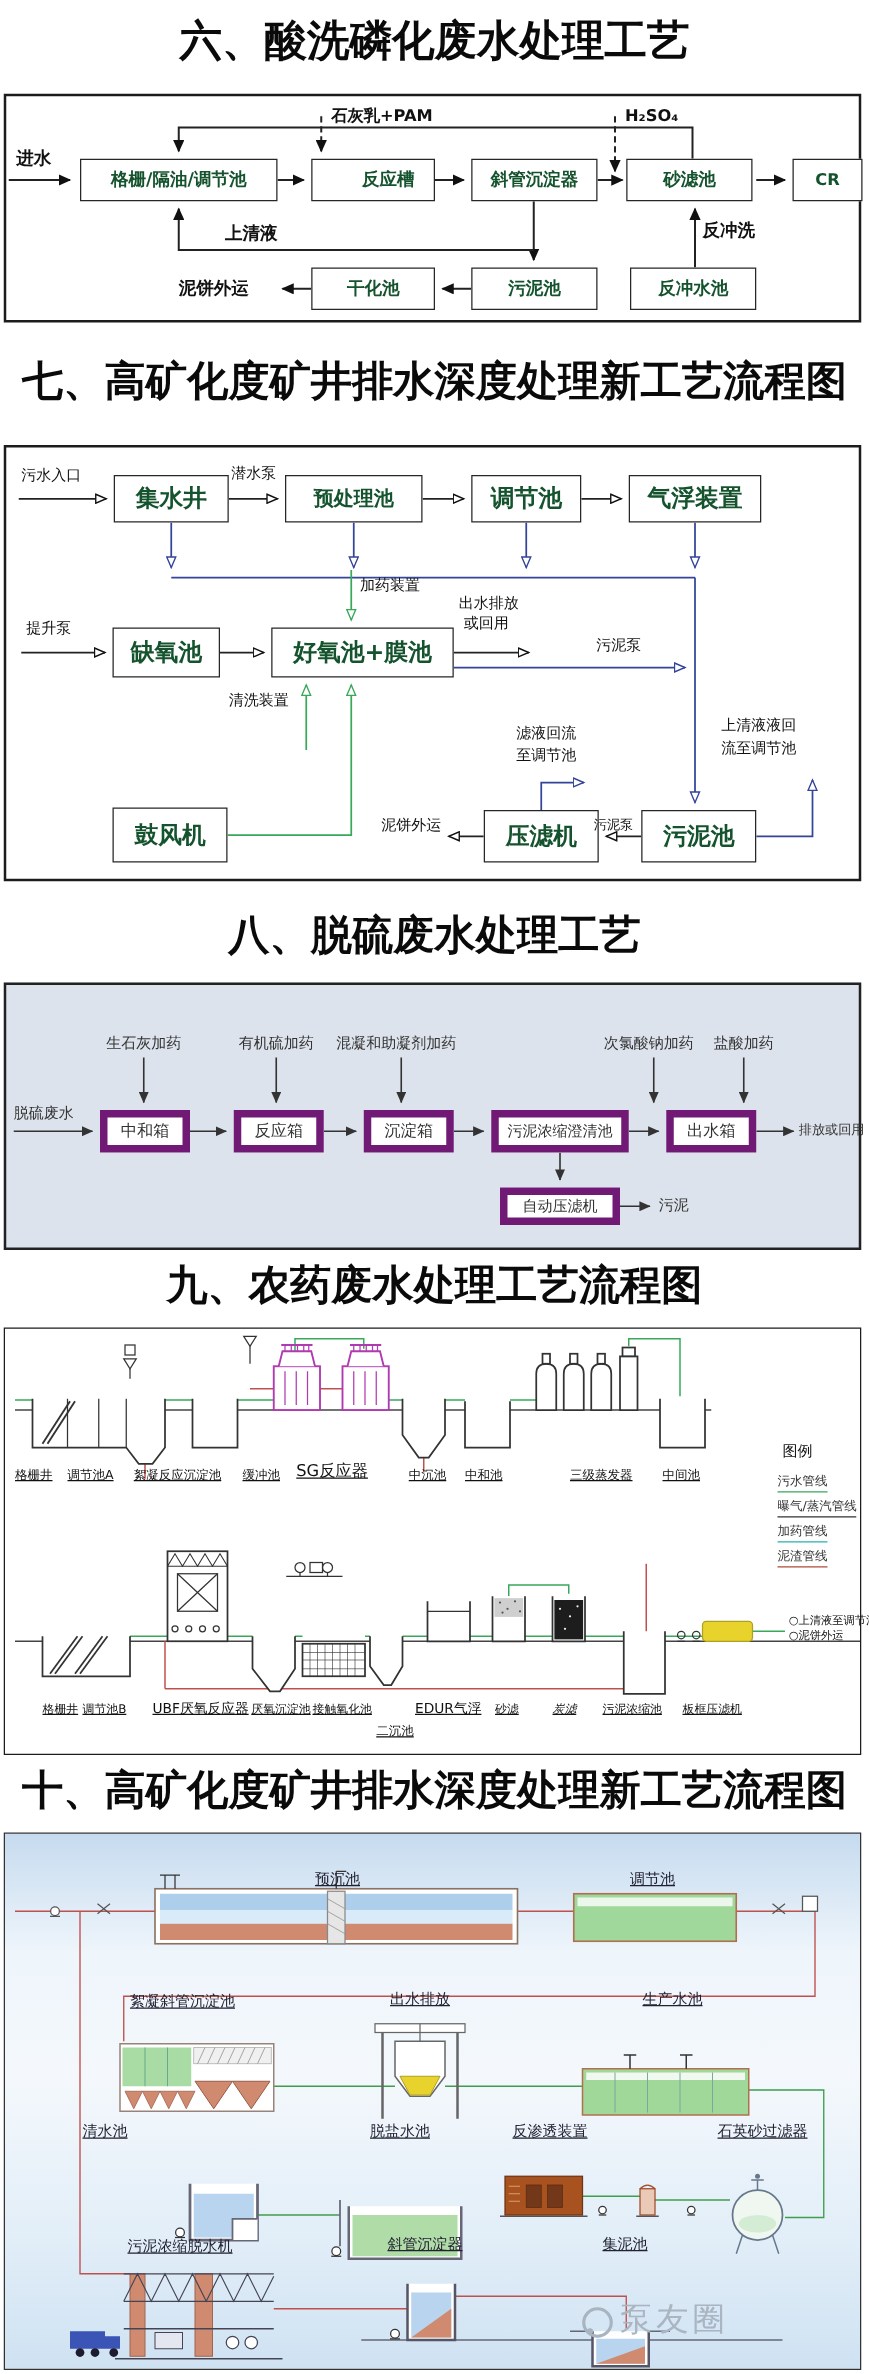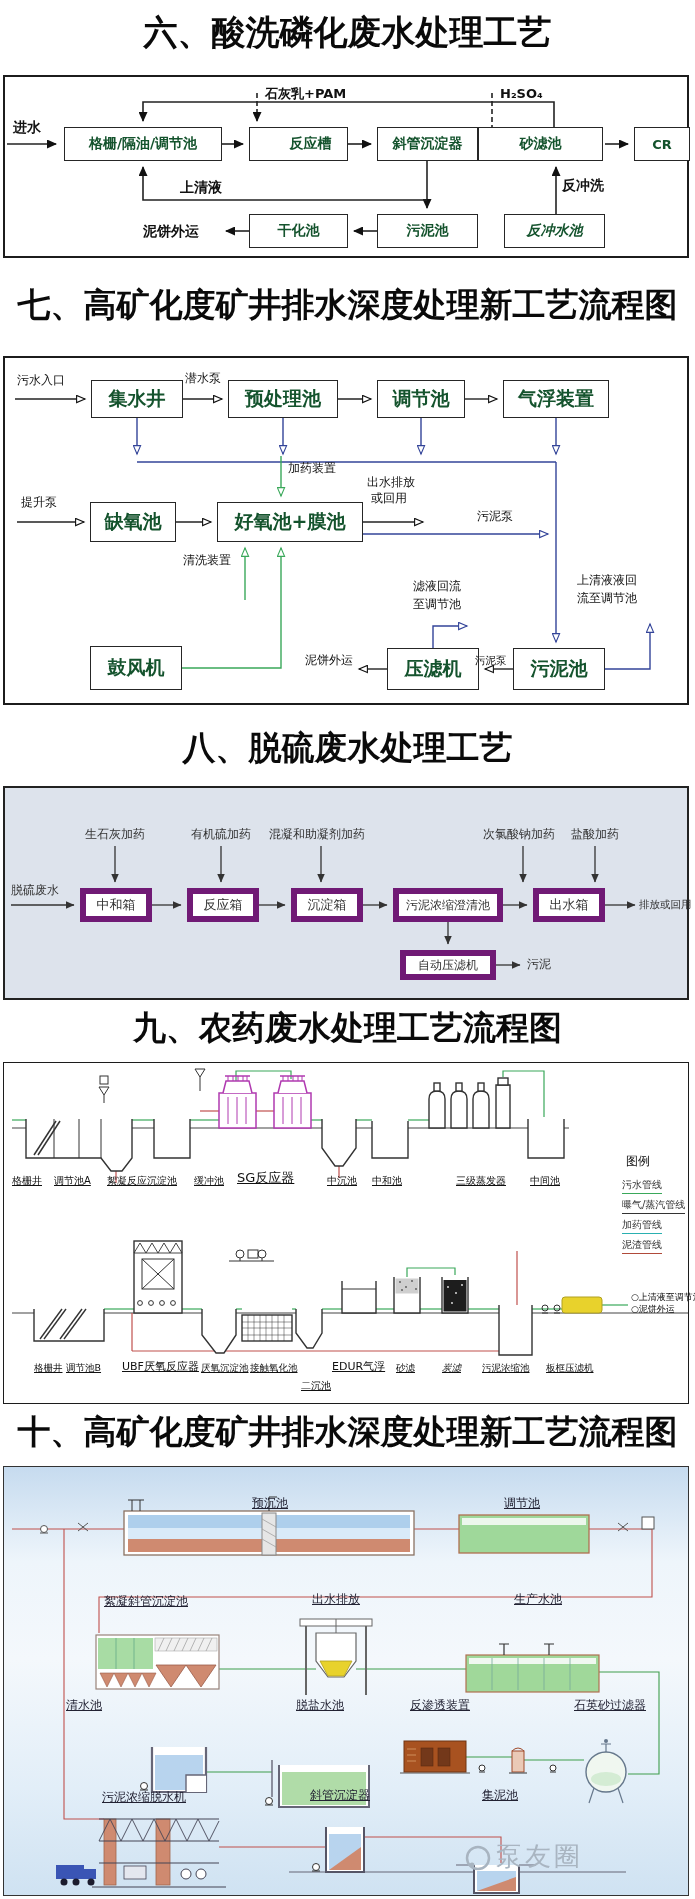--- a/index.html
+++ b/index.html
@@ -43,25 +43,25 @@
       <path d="M422,84 V131" marker-end="url(#s6ab)"></path>
       <path d="M372,154 H349" marker-end="url(#s6ab)"></path>
       <path d="M244,154 H221" marker-end="url(#s6ab)"></path>
       <path d="M551,137 V90" marker-end="url(#s6ab)"></path>
       <path d="M422,123 H138 V90" marker-end="url(#s6ab)"></path>
     </g>
   </svg>
   <div class="fbox" style="left:59px;top:50px;width:158px;height:34px;font-size:14px;">格栅/隔油/调节池</div>
   <div class="fbox" style="left:244px;top:50px;width:99px;height:34px;font-size:14px;padding-left:24px;">反应槽</div>
   <div class="fbox" style="left:372px;top:50px;width:101px;height:34px;font-size:14px;">斜管沉淀器</div>
-  <div class="fbox" style="left:473px;top:50px;width:125px;height:34px;font-size:14px;">砂滤池</div>
+  <div class="fbox" style="left:496px;top:50px;width:101px;height:34px;font-size:14px;">砂滤池</div>
   <div class="fbox" style="left:629px;top:50px;width:56px;height:34px;font-size:13px;">CR</div>
   <div class="fbox" style="left:244px;top:137px;width:99px;height:34px;font-size:14px;">干化池</div>
   <div class="fbox" style="left:372px;top:137px;width:101px;height:34px;font-size:14px;">污泥池</div>
-  <div class="fbox" style="left:499px;top:137px;width:101px;height:34px;font-size:14px;font-style:italic;">反冲水池</div>
+  <div class="fbox" style="left:499px;top:137px;width:101px;height:34px;font-size:14px;">反冲水池</div>
   <div class="lbl" style="left:8px;top:42px;font-size:14px;font-weight:bold;">进水</div>
   <div class="lbl" style="left:260px;top:10px;font-size:13px;font-weight:bold;">石灰乳+PAM</div>
   <div class="lbl" style="left:495px;top:10px;font-size:13px;font-weight:bold;">H₂SO₄</div>
   <div class="lbl" style="left:175px;top:102px;font-size:14px;font-weight:bold;">上清液</div>
   <div class="lbl" style="left:557px;top:100px;font-size:14px;font-weight:bold;">反冲洗</div>
   <div class="lbl" style="left:138px;top:146px;font-size:14px;font-weight:bold;">泥饼外运</div>
 </div>
 
 <div class="sec-title" style="top:283px;font-size:33px;">七、高矿化度矿井排水深度处理新工艺流程图</div>
 
@@ -100,21 +100,21 @@
       <path d="M428,290 V268 H462" marker-end="url(#s7abl)"></path>
       <path d="M600,311 H645 V266" marker-end="url(#s7abl)"></path>
     </g>
     <g stroke="#3aa85a" stroke-width="1.4" fill="none">
       <path d="M276,98 V138" marker-end="url(#s7agr)"></path>
       <path d="M240,242 V190" marker-end="url(#s7agr)"></path>
       <path d="M177,310 H276 V190" marker-end="url(#s7agr)"></path>
     </g>
   </svg>
   <div class="fbox" style="left:86px;top:22px;width:92px;height:38px;font-size:19px;">集水井</div>
-  <div class="fbox" style="left:223px;top:22px;width:110px;height:38px;font-size:19px;">预处理池</div>
+  <div class="fbox" style="left:223px;top:22px;width:110px;height:38px;font-size:16px;">预处理池</div>
   <div class="fbox" style="left:372px;top:22px;width:88px;height:38px;font-size:19px;">调节池</div>
   <div class="fbox" style="left:498px;top:22px;width:106px;height:38px;font-size:19px;">气浮装置</div>
   <div class="fbox" style="left:85px;top:144px;width:86px;height:40px;font-size:19px;">缺氧池</div>
   <div class="fbox" style="left:212px;top:144px;width:146px;height:40px;font-size:19px;">好氧池+膜池</div>
   <div class="fbox" style="left:85px;top:288px;width:92px;height:44px;font-size:19px;">鼓风机</div>
   <div class="fbox" style="left:382px;top:290px;width:92px;height:42px;font-size:19px;">压滤机</div>
   <div class="fbox" style="left:508px;top:290px;width:92px;height:42px;font-size:19px;">污泥池</div>
   <div class="lbl" style="left:12px;top:16px;font-size:12px;">污水入口</div>
   <div class="lbl" style="left:180px;top:14px;font-size:12px;">潜水泵</div>
   <div class="lbl" style="left:16px;top:138px;font-size:12px;">提升泵</div>

